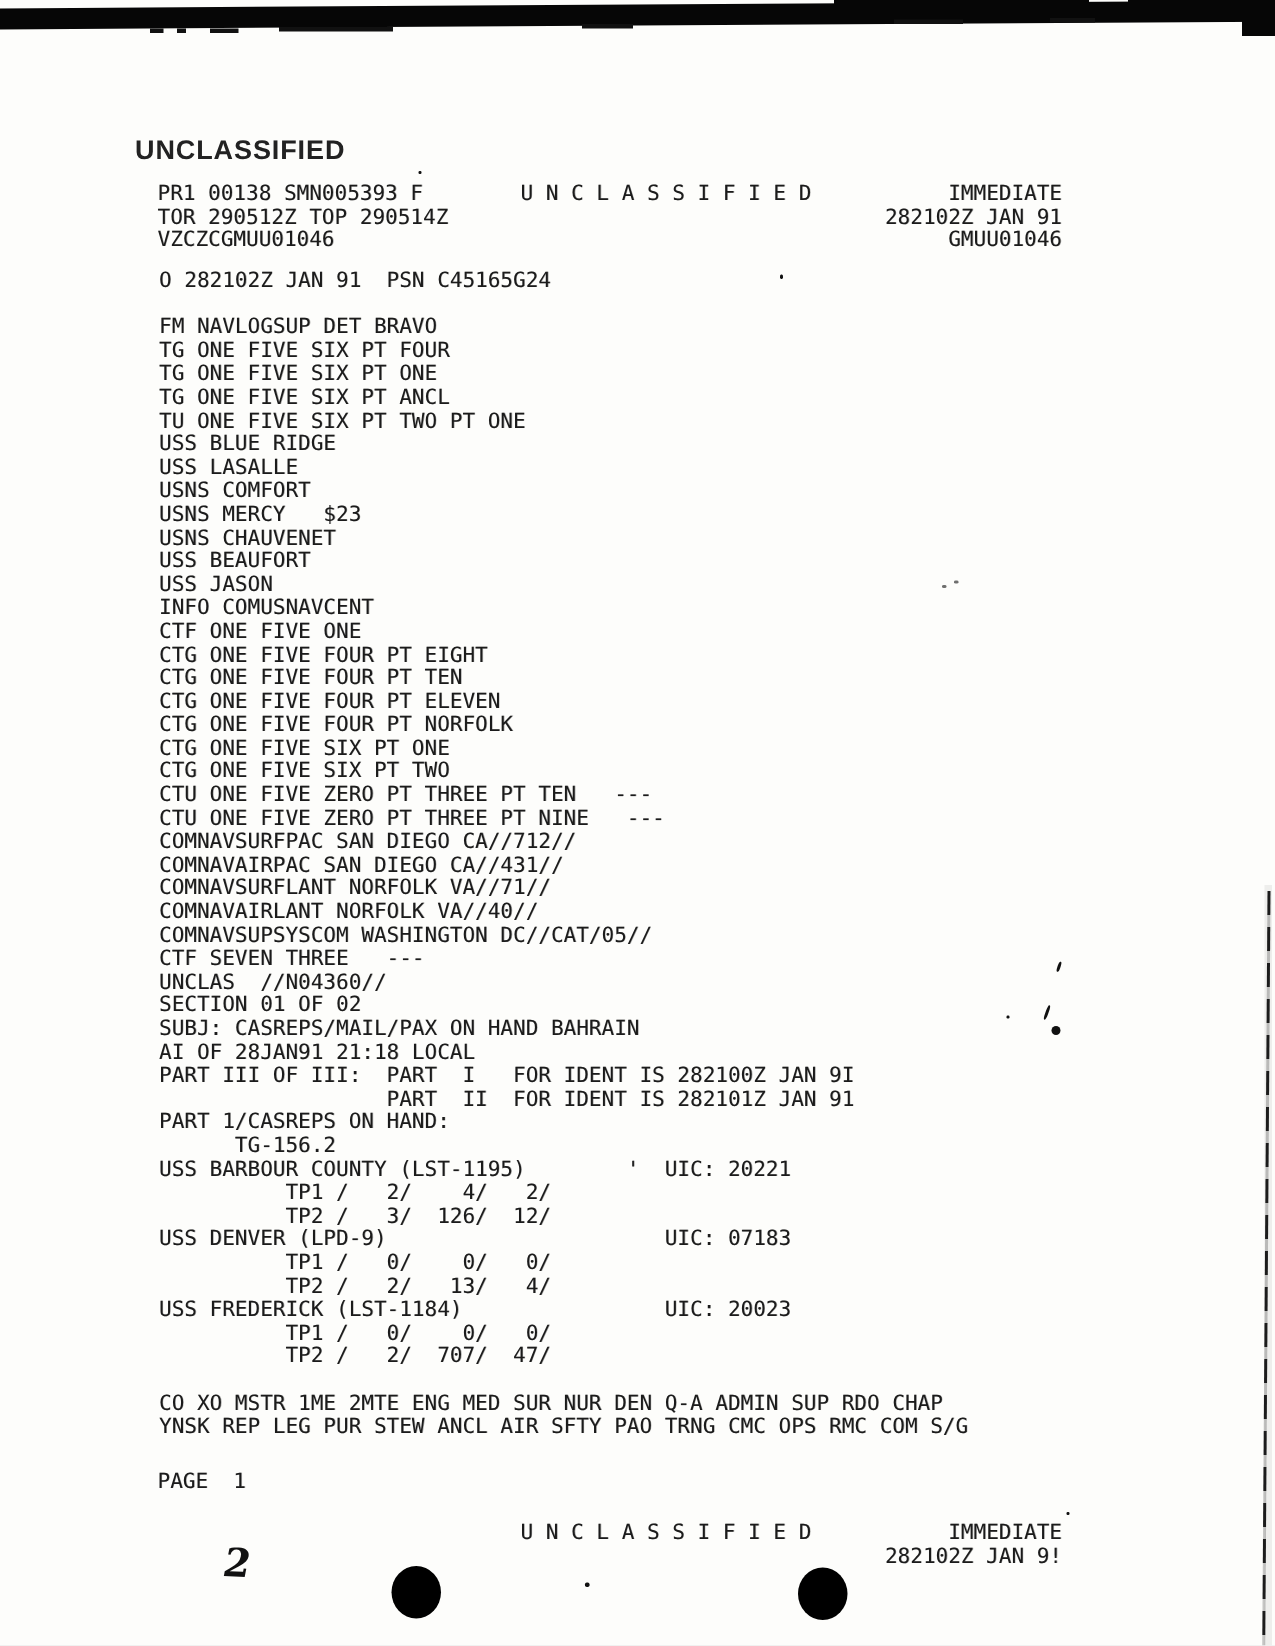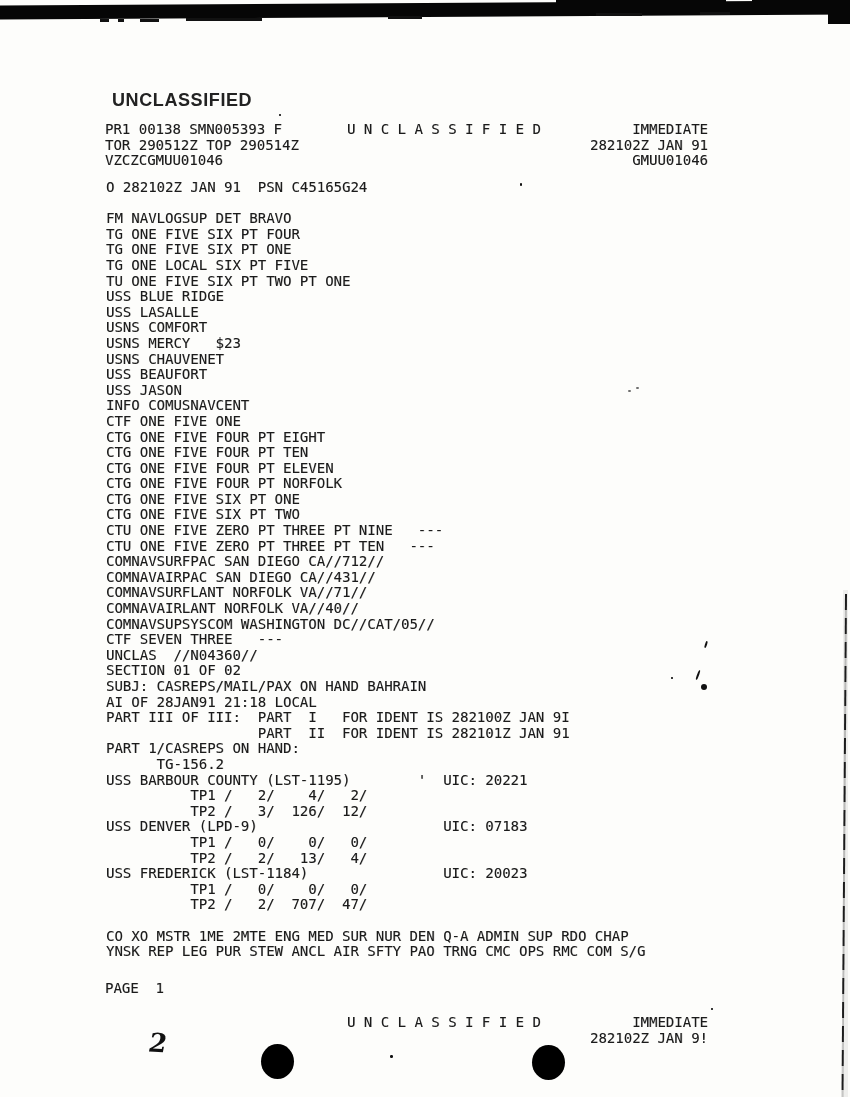--- a/index.html
+++ b/index.html
@@ -7,21 +7,21 @@
     position:relative;width:850px;height:1097px;background:#fdfdfb;overflow:hidden;
     font-family:"DejaVu Sans Mono",monospace;color:#161616;margin:0 auto;
   }
   pre,.mono{
     margin:0;font-family:"DejaVu Sans Mono",monospace;font-size:14px;line-height:15.6px;
     white-space:pre;color:#1b1b1b;text-shadow:0.4px 0.3px 0 rgba(20,20,20,0.35);
   }
   .classhead{
     position:absolute;left:90px;top:90px;
     font-family:"Liberation Sans",sans-serif;font-weight:700;font-size:18px;
-    letter-spacing:0.6px;color:#222;margin-left:22px;
+    letter-spacing:0.6px;color:#222;
   }
   .hdr-left{position:absolute;left:105px;top:122px;}
   .hdr-center{position:absolute;left:347px;top:122px;}
   .hdr-right{position:absolute;left:520px;top:122px;width:188px;text-align:right;}
   .body-block{position:absolute;left:106px;top:180px;}
   .bl{height:15.6px;white-space:pre;}
   .ftr-center{position:absolute;left:347px;top:1015px;}
   .ftr-right{position:absolute;left:520px;top:1015px;width:188px;text-align:right;}
   .ftr-page{position:absolute;left:105px;top:981px;}
   .hand-digit{
@@ -76,39 +76,39 @@
     <div class="mono bl">282102Z JAN 91</div>
     <div class="mono bl">GMUU01046</div>
   </div>
 
   <div class="body-block">
     <div class="mono bl">O 282102Z JAN 91  PSN C45165G24</div>
     <div class="mono bl"></div>
     <div class="mono bl">FM NAVLOGSUP DET BRAVO</div>
     <div class="mono bl">TG ONE FIVE SIX PT FOUR</div>
     <div class="mono bl">TG ONE FIVE SIX PT ONE</div>
-    <div class="mono bl">TG ONE LOCAL SIX PT FIVE</div>
+    <div class="mono bl">TG ONE FIVE SIX PT ANCL</div>
     <div class="mono bl">TU ONE FIVE SIX PT TWO PT ONE</div>
     <div class="mono bl">USS BLUE RIDGE</div>
     <div class="mono bl">USS LASALLE</div>
     <div class="mono bl">USNS COMFORT</div>
     <div class="mono bl">USNS MERCY   $23</div>
     <div class="mono bl">USNS CHAUVENET</div>
     <div class="mono bl">USS BEAUFORT</div>
     <div class="mono bl">USS JASON</div>
     <div class="mono bl">INFO COMUSNAVCENT</div>
     <div class="mono bl">CTF ONE FIVE ONE</div>
     <div class="mono bl">CTG ONE FIVE FOUR PT EIGHT</div>
     <div class="mono bl">CTG ONE FIVE FOUR PT TEN</div>
     <div class="mono bl">CTG ONE FIVE FOUR PT ELEVEN</div>
     <div class="mono bl">CTG ONE FIVE FOUR PT NORFOLK</div>
     <div class="mono bl">CTG ONE FIVE SIX PT ONE</div>
     <div class="mono bl">CTG ONE FIVE SIX PT TWO</div>
+    <div class="mono bl">CTU ONE FIVE ZERO PT THREE PT TEN   ---</div>
     <div class="mono bl">CTU ONE FIVE ZERO PT THREE PT NINE   ---</div>
-    <div class="mono bl">CTU ONE FIVE ZERO PT THREE PT TEN   ---</div>
     <div class="mono bl">COMNAVSURFPAC SAN DIEGO CA//712//</div>
     <div class="mono bl">COMNAVAIRPAC SAN DIEGO CA//431//</div>
     <div class="mono bl">COMNAVSURFLANT NORFOLK VA//71//</div>
     <div class="mono bl">COMNAVAIRLANT NORFOLK VA//40//</div>
     <div class="mono bl">COMNAVSUPSYSCOM WASHINGTON DC//CAT/05//</div>
     <div class="mono bl">CTF SEVEN THREE   ---</div>
     <div class="mono bl">UNCLAS  //N04360//</div>
     <div class="mono bl">SECTION 01 OF 02</div>
     <div class="mono bl">SUBJ: CASREPS/MAIL/PAX ON HAND BAHRAIN</div>
     <div class="mono bl">AI OF 28JAN91 21:18 LOCAL</div>

